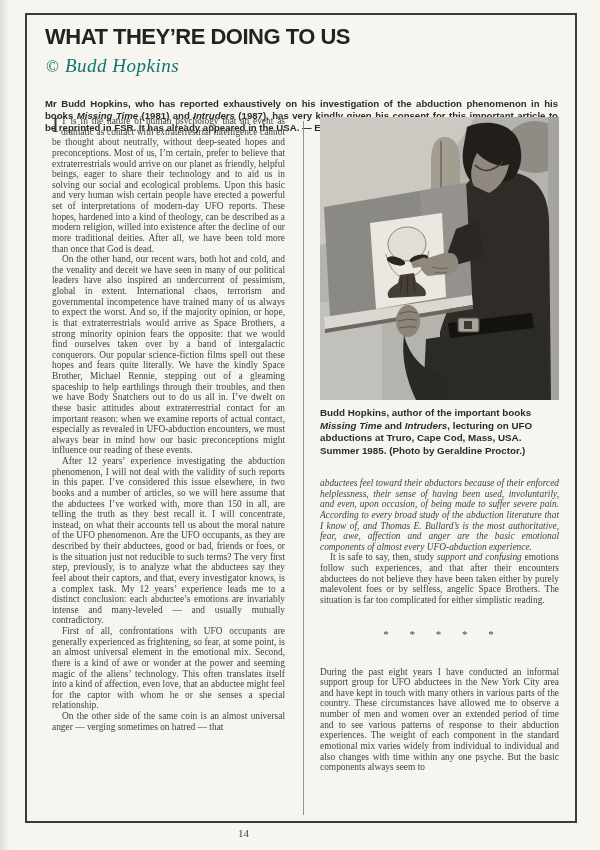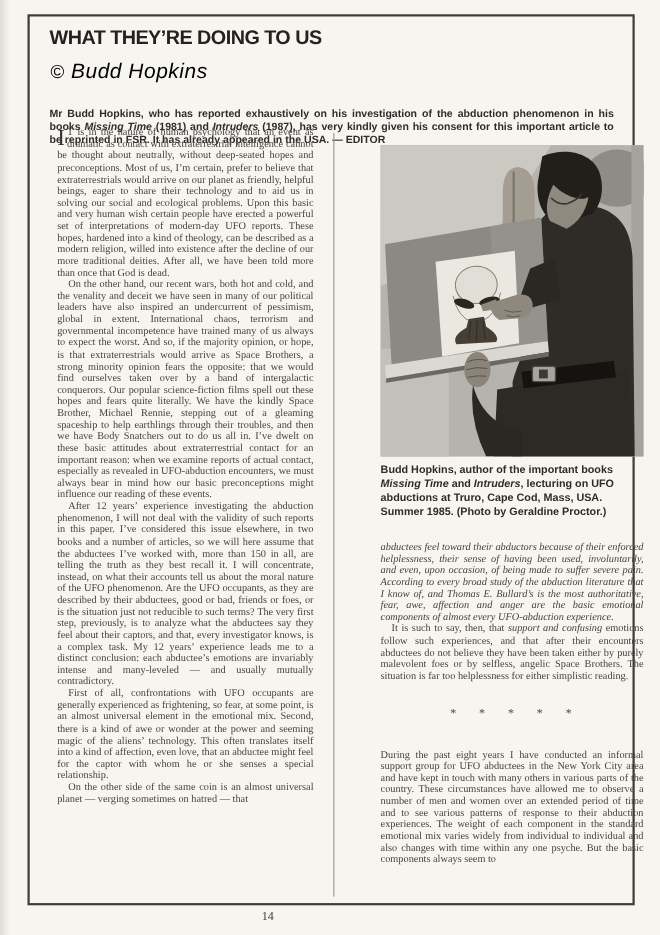--- a/index.html
+++ b/index.html
@@ -14,46 +14,46 @@
     position:absolute;left:0;top:0;width:9px;height:850px;
     background:linear-gradient(to right,#dddcd7,#f6f5f0);
   }
   .frame{
     position:absolute;left:25px;top:13px;width:548px;height:806px;
     border:2px solid #3c3b38;
   }
   .title{
     position:absolute;left:45px;top:24px;
     font-family:"Liberation Sans", sans-serif;
-    font-weight:bold;font-size:18px;letter-spacing:-0.5px;
+    font-weight:bold;font-size:22px;letter-spacing:-0.5px;
     color:#232220;white-space:nowrap;
   }
   .byline{
     position:absolute;left:46px;top:55px;
-    font-family:Liberation Sans, sans-serif;
-    font-size:19px;color:#000000;
+    font-family:Liberation Serif, serif;
+    font-size:19px;color:#0f766e;
   }
   .byline .copyright{font-style:normal;font-size:17px;margin-right:6px;}
   .byline .byline-name{font-style:italic;letter-spacing:0.5px;}
   .editor-note{
     position:absolute;left:45px;top:98px;width:513px;
     font-family:Liberation Sans, sans-serif;
     font-weight:bold;font-size:9.6px;line-height:11.8px;
     color:#2e2d2a;text-align:justify;
   }
   .editor-note .it{font-style:italic;}
   .col-left{
     position:absolute;left:52px;top:116px;width:233px;
   }
   .v-divider{
     position:absolute;left:303px;top:121px;width:1px;height:694px;
     background:#98958f;
   }
   .col-right{
-    position:absolute;left:320px;top:132px;width:239px;margin-left:26px;
+    position:absolute;left:320px;top:117px;width:239px;
   }
   .bp{
     margin:0;
     font-size:9.4px;line-height:10.63px;
     color:#454340;text-align:justify;
     hyphens:auto;-webkit-hyphens:auto;
   }
   .bp.indent{text-indent:10px;}
   .dropcap{
     float:left;
@@ -99,21 +99,21 @@
 
   <div class="editor-note">
     <span>Mr Budd Hopkins, who has reported exhaustively on his investigation of the abduction phenomenon in his books </span><span class="it">Missing Time</span><span> (1981) and </span><span class="it">Intruders</span><span> (1987), has very kindly given his consent for this important article to be reprinted in FSR. It has already appeared in the USA. — EDITOR</span>
   </div>
 
   <div class="col-left">
     <p class="bp"><span class="dropcap">I</span><span>T is in the nature of human psychology that an event as dramatic as contact with extraterrestrial intelligence cannot be thought about neutrally, without deep-seated hopes and preconceptions. Most of us, I’m certain, prefer to believe that extraterrestrials would arrive on our planet as friendly, helpful beings, eager to share their technology and to aid us in solving our social and ecological problems. Upon this basic and very human wish certain people have erected a powerful set of interpretations of modern-day UFO reports. These hopes, hardened into a kind of theology, can be described as a modern religion, willed into existence after the decline of our more traditional deities. After all, we have been told more than once that God is dead.</span></p>
     <p class="bp indent">On the other hand, our recent wars, both hot and cold, and the venality and deceit we have seen in many of our political leaders have also inspired an undercurrent of pessimism, global in extent. International chaos, terrorism and governmental incompetence have trained many of us always to expect the worst. And so, if the majority opinion, or hope, is that extraterrestrials would arrive as Space Brothers, a strong minority opinion fears the opposite: that we would find ourselves taken over by a band of intergalactic conquerors. Our popular science-fiction films spell out these hopes and fears quite literally. We have the kindly Space Brother, Michael Rennie, stepping out of a gleaming spaceship to help earthlings through their troubles, and then we have Body Snatchers out to do us all in. I’ve dwelt on these basic attitudes about extraterrestrial contact for an important reason: when we examine reports of actual contact, especially as revealed in UFO-abduction encounters, we must always bear in mind how our basic preconceptions might influence our reading of these events.</p>
     <p class="bp indent">After 12 years’ experience investigating the abduction phenomenon, I will not deal with the validity of such reports in this paper. I’ve considered this issue elsewhere, in two books and a number of articles, so we will here assume that the abductees I’ve worked with, more than 150 in all, are telling the truth as they best recall it. I will concentrate, instead, on what their accounts tell us about the moral nature of the UFO phenomenon. Are the UFO occupants, as they are described by their abductees, good or bad, friends or foes, or is the situation just not reducible to such terms? The very first step, previously, is to analyze what the abductees say they feel about their captors, and that, every investigator knows, is a complex task. My 12 years’ experience leads me to a distinct conclusion: each abductee’s emotions are invariably intense and many-leveled — and usually mutually contradictory.</p>
     <p class="bp indent">First of all, confrontations with UFO occupants are generally experienced as frightening, so fear, at some point, is an almost universal element in the emotional mix. Second, there is a kind of awe or wonder at the power and seeming magic of the aliens’ technology. This often translates itself into a kind of affection, even love, that an abductee might feel for the captor with whom he or she senses a special relationship.</p>
-    <p class="bp indent">On the other side of the same coin is an almost universal planet — verging sometimes on hatred — that</p>
+    <p class="bp indent">On the other side of the same coin is an almost universal anger — verging sometimes on hatred — that</p>
   </div>
 
   <div class="v-divider"></div>
 
   <div class="col-right">
 
     <svg class="photo" viewBox="0 0 239 283" xmlns="http://www.w3.org/2000/svg">
 
       <rect x="0" y="0" width="239" height="283" fill="#b5b3ae"></rect>
       <polygon points="0,0 155,0 95,95 0,128" fill="#cbc9c2"></polygon>
@@ -164,19 +164,19 @@
       <ellipse cx="88" cy="204" rx="12" ry="16" fill="#8a8479"></ellipse>
       <path d="M79,197 q9,-4 18,-1 M78,204 q10,-3 19,-1 M79,211 q9,-2 17,-1" stroke="#58524a" stroke-width="0.9" fill="none"></path>
       <path d="M84,218 Q90,242 110,254 L128,260 L128,283 L96,283 Q80,250 84,218 Z" fill="#2a2823"></path>
     </svg>
 
     <div class="caption">
       <span>Budd Hopkins, author of the important books </span><span class="it">Missing Time</span><span> and </span><span class="it">Intruders</span><span>, lecturing on UFO abductions at Truro, Cape Cod, Mass, USA. Summer 1985. (Photo by Geraldine Proctor.)</span>
     </div>
 
     <p class="bp first-after-caption">abductees feel toward their abductors because of their enforced helplessness, their sense of having been used, involuntarily, and even, upon occasion, of being made to suffer severe pain. According to every broad study of the abduction literature that I know of, and Thomas E. Bullard’s is the most authoritative, fear, awe, affection and anger are the basic emotional components of almost every UFO-abduction experience.</p>
-    <p class="bp indent"><span>It is such to say, then, that </span><em>support and confusing</em><span> emotions follow such experiences, and that after their encounters abductees do not believe they have been taken either by purely malevolent foes or by selfless, angelic Space Brothers. The situation is far too helplessness for either simplistic reading.</span></p>
+    <p class="bp indent"><span>It is safe to say, then, study </span><em>support and confusing</em><span> emotions follow such experiences, and that after their encounters abductees do not believe they have been taken either by purely malevolent foes or by selfless, angelic Space Brothers. The situation is far too complicated for either simplistic reading.</span></p>
     <div class="asterisk-divider">* * * * *</div>
     <p class="bp section-start">During the past eight years I have conducted an informal support group for UFO abductees in the New York City area and have kept in touch with many others in various parts of the country. These circumstances have allowed me to observe a number of men and women over an extended period of time and to see various patterns of response to their abduction experiences. The weight of each component in the standard emotional mix varies widely from individual to individual and also changes with time within any one psyche. But the basic components always seem to</p>
   </div>
 
   <div class="page-number">14</div>
 </div>
 
 </body></html>

